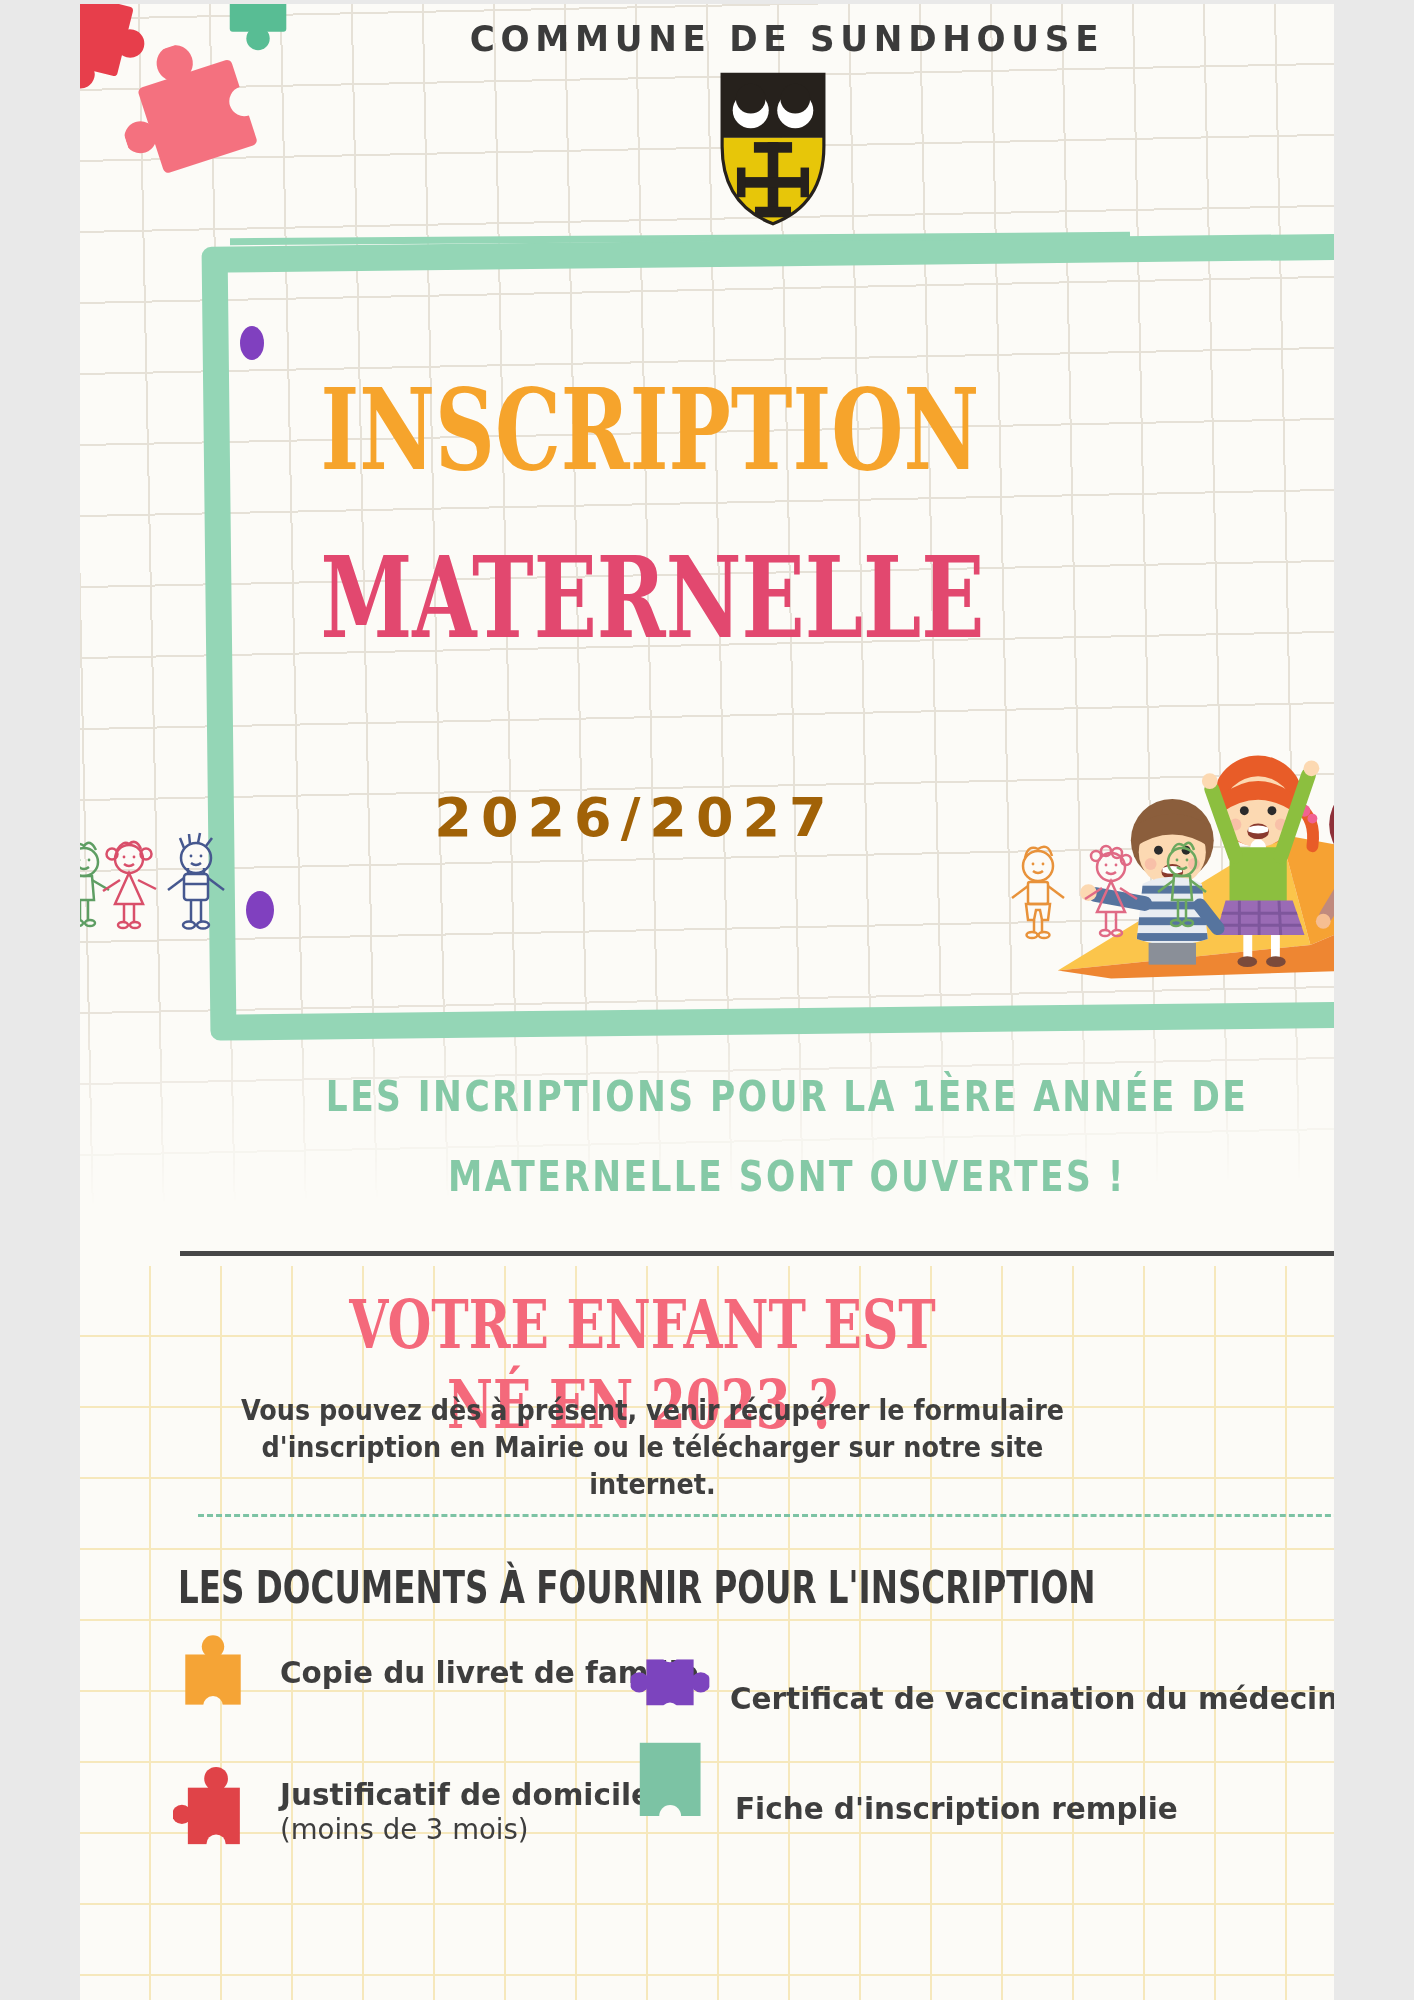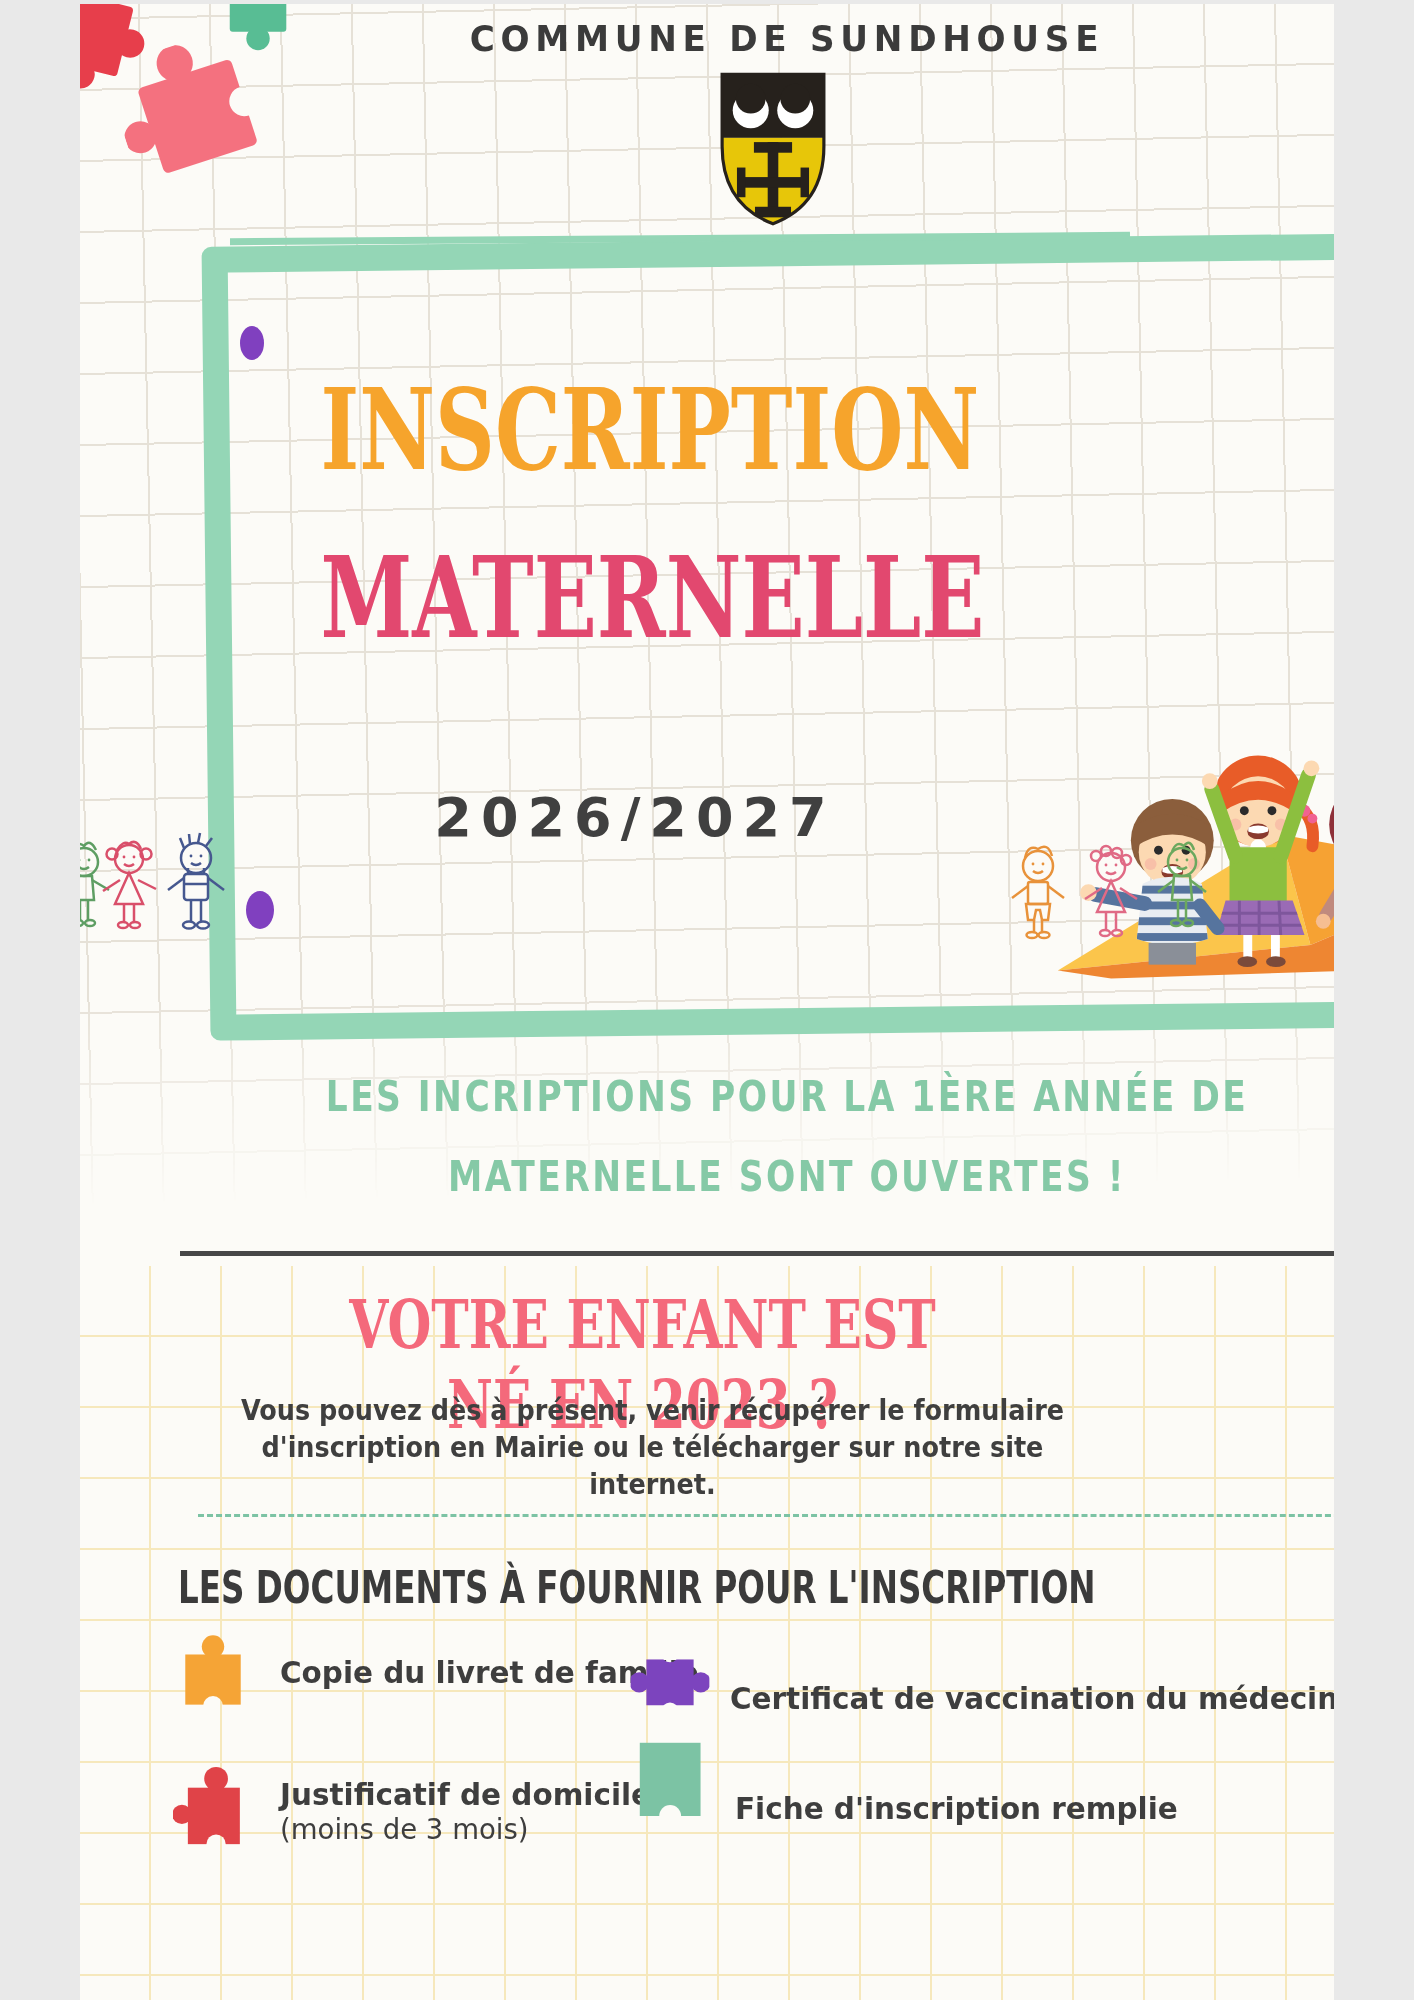--- a/index.html
+++ b/index.html
@@ -24,21 +24,21 @@
   .commune{left:0;top:14px;width:1414px;text-align:center;font-weight:bold;font-size:36px;
     letter-spacing:6px;color:#3B3B3B;transform:scaleX(.95);}
   .frame{left:126px;top:236px;width:1136px;height:742px;border:26px solid #94D6B6;
     border-radius:10px;transform:rotate(-.65deg);}
   .dot{background:#8040BF;border-radius:50%;}
   .title{width:850px;left:130px;text-align:center;font-family:"DejaVu Serif","Liberation Serif",serif;
     font-weight:bold;line-height:1;}
   .title1{top:370px;font-size:112px;color:#F6A42C;transform:scaleX(.74);}
   .title2{top:538px;font-size:112px;color:#E2486F;transform:scaleX(.74);}
   .years{left:130px;top:782px;width:850px;text-align:center;font-size:54px;font-weight:bold;
-    letter-spacing:9px;color:#404040;}
+    letter-spacing:9px;color:#a16207;}
   .banner{left:0;width:1414px;text-align:center;font-weight:bold;font-size:42px;letter-spacing:3px;
     color:#85C9A6;transform:scaleX(.82);}
   .divider{left:100px;top:1247px;width:1213px;height:5px;background:#474747;}
   .q-head{left:105px;top:1280px;width:915px;text-align:center;font-family:"DejaVu Serif","Liberation Serif",serif;
     font-weight:bold;font-size:68px;color:#F4697B;transform:scaleX(.74);}
   .q-body{left:95px;top:1388px;width:955px;text-align:center;font-weight:bold;font-size:29px;
     line-height:37px;color:#3F3F3F;transform:scaleX(.88);}
   .dashes{left:118px;top:1510px;width:1178px;height:0;border-top:3px dashed #7CC3A4;}
   .docs-head{left:98px;top:1558px;font-weight:bold;font-size:44px;color:#3B3B3B;
     transform:scaleX(.74);transform-origin:left center;white-space:nowrap;}

